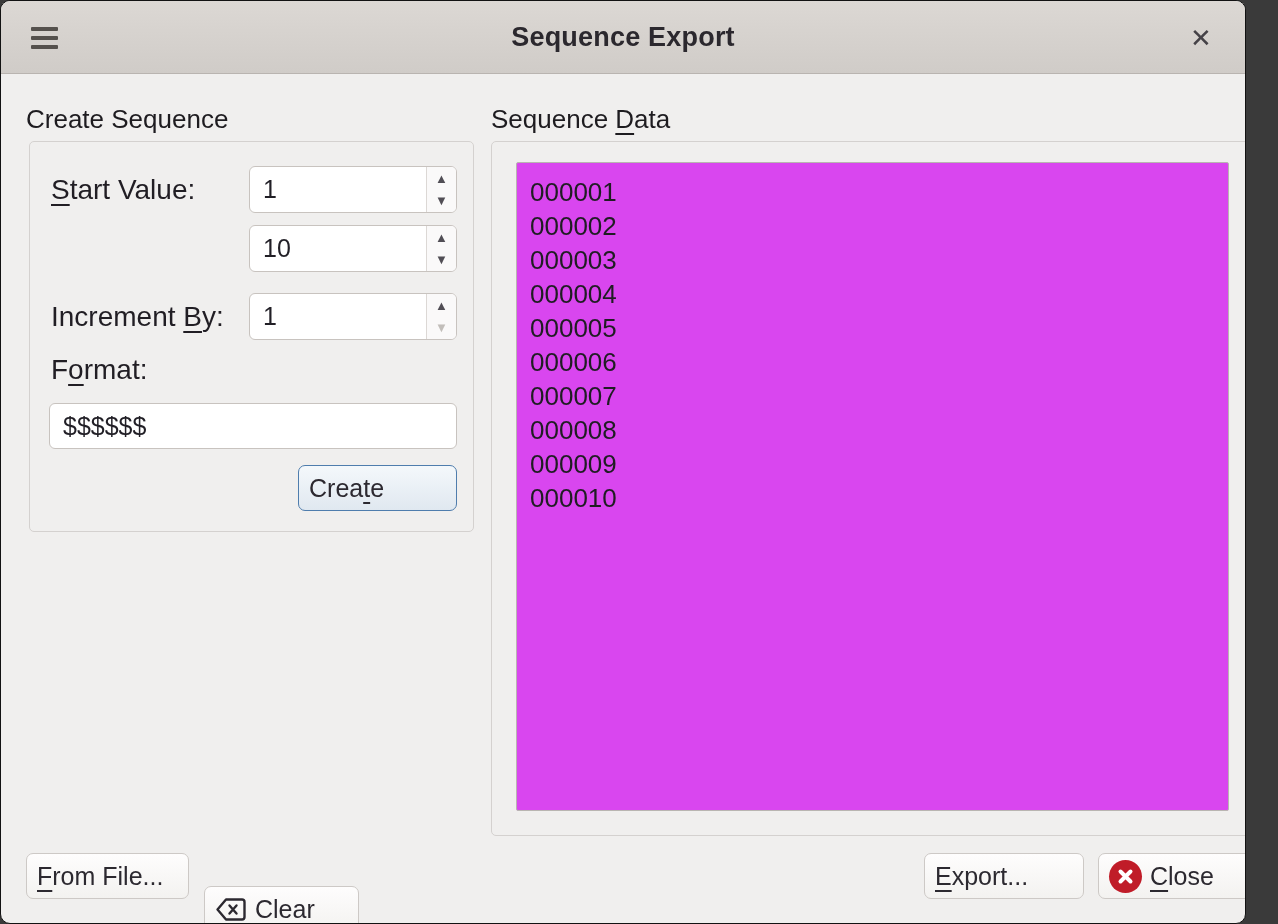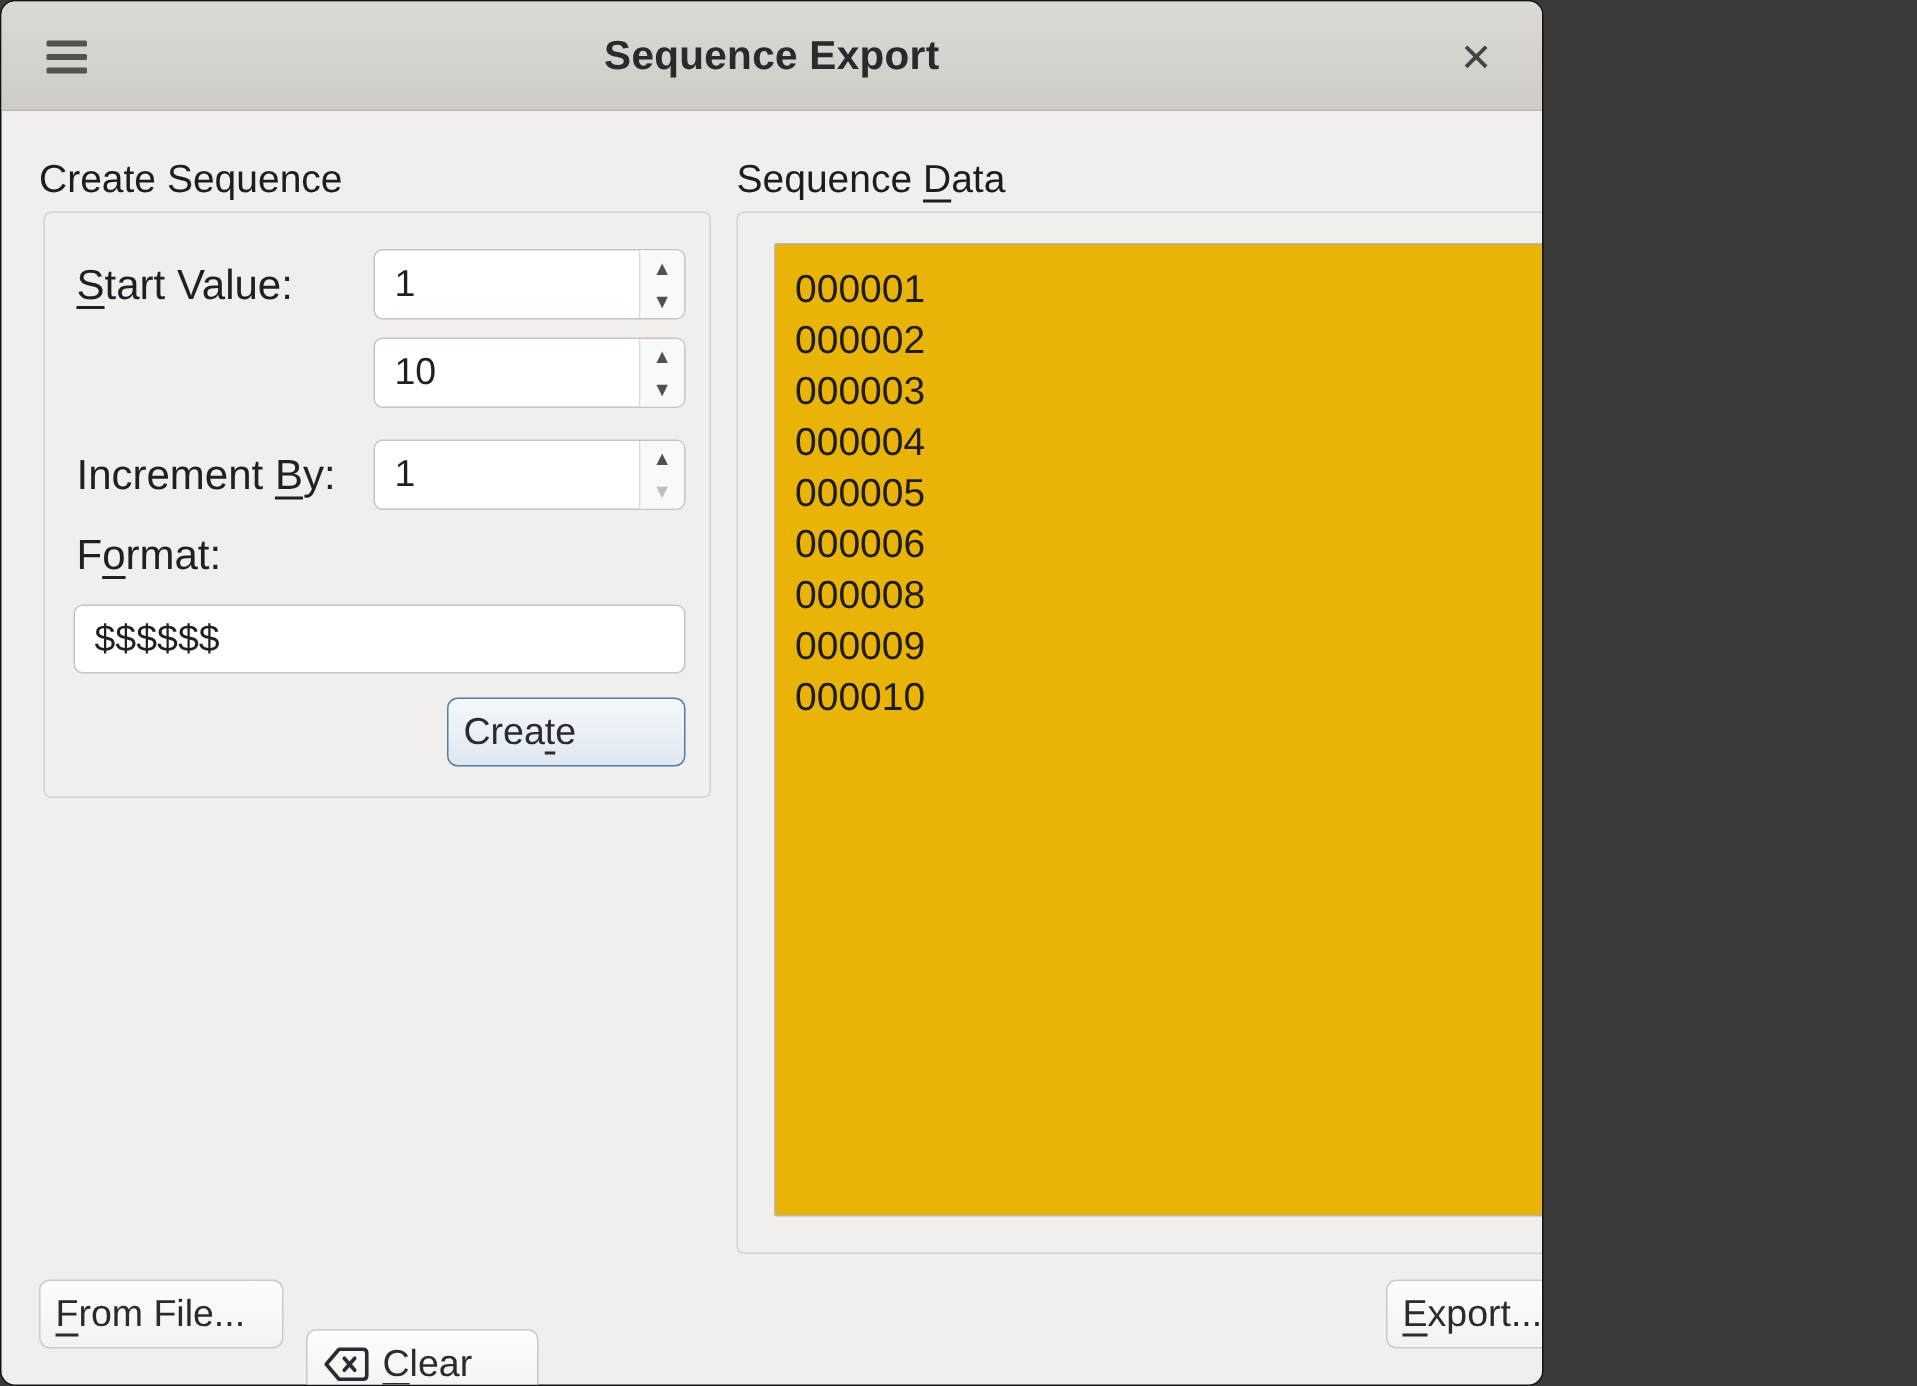--- a/index.html
+++ b/index.html
@@ -1,19 +1,19 @@
 <!DOCTYPE html>
 <html><head>
 <meta charset="utf-8">
 <style>
   html,body { margin:0; padding:0; background:#3a3a3a; }
   * { box-sizing:border-box; font-family:"Liberation Sans", sans-serif; }
 
   .window {
-    position:relative; width:1029px; height:924px;
+    position:relative; width:1246px; height:924px;
     background:#f0efee; border:1px solid #121212; border-radius:10px;
     overflow:hidden; color:#26232a;
   }
 
   
   .titlebar {
     position:absolute; left:0; top:0; right:0; height:73px;
     background:linear-gradient(#dcd8d4, #d0ccc8);
     border-bottom:1px solid #b9b4b0;
     display:flex; align-items:center;
@@ -97,21 +97,21 @@
 
   .backspace-icon { width:32px; height:25px; flex:0 0 auto; }
   .close-circle {
     width:33px; height:33px; border-radius:50%; background:#c01c28;
     display:flex; align-items:center; justify-content:center; flex:0 0 auto;
   }
 
   
   #sequence-view {
     position:absolute; left:515px; top:161px; width:713px; height:649px;
-    background:#eab308; border:1px solid #b9b5b1; border-radius:2px;
+    background:#d946ef; border:1px solid #b9b5b1; border-radius:2px;
     overflow:auto; padding:12px 0 0 13px;
   }
   #sequence-view div { font-size:26px; line-height:34px; color:#1f1d22; }
 </style>
 </head>
 <body>
 
 <div class="window">
 
   <div class="titlebar">
@@ -170,20 +170,21 @@
 
   <div class="group-label" style="left:490px; top:103px;"><span><span>Sequence </span><span class="mn">D</span><span>ata</span></span></div>
   <div class="frame" id="right-frame"></div>
   <div id="sequence-view">
       <div>000001</div>
       <div>000002</div>
       <div>000003</div>
       <div>000004</div>
       <div>000005</div>
       <div>000006</div>
+      <div>000007</div>
       <div>000008</div>
       <div>000009</div>
       <div>000010</div>
     </div>
 
   <button class="btn" id="from-file-btn">
     <span><span></span><span class="mn">F</span><span>rom File...</span></span>
   </button>
 
   <button class="btn" id="clear-btn">

